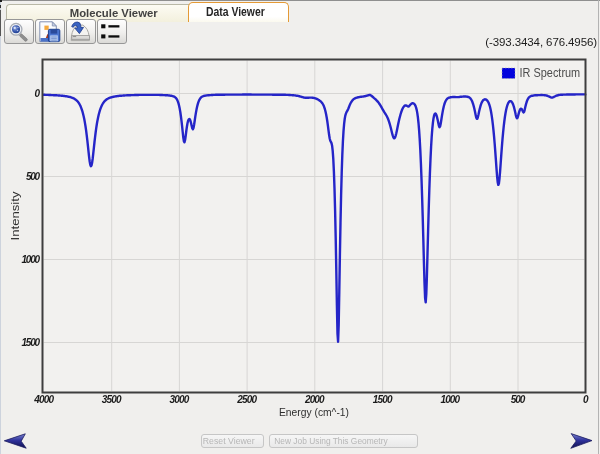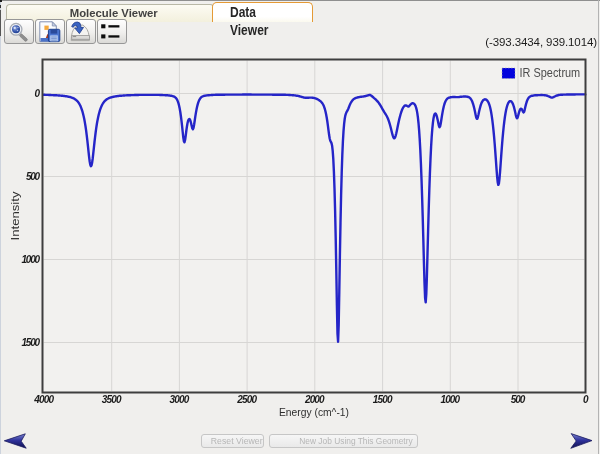--- a/index.html
+++ b/index.html
@@ -10,31 +10,31 @@
   #leftline{left:0;top:0;width:1px;height:454px;background:#cdd3dd;}
   #corner1{left:0;top:0;width:2px;height:2px;background:#1a1a1a;}
   #corner2{left:0;top:5px;width:1px;height:3px;background:#333;}
   #corner3{left:0;top:10px;width:1px;height:26px;background:#555;}
   .tab{position:absolute;box-sizing:border-box;text-align:center;
        font-weight:bold;font-size:11px;color:#424242;}
   #tab1{left:6px;top:4px;width:208px;height:18px;line-height:17px;padding-left:7px;
         background:linear-gradient(#fcfbf3,#f3f0dd);
         border:1px solid #b9b8a6;border-bottom:none;border-radius:4px 4px 0 0;}
   #tab2{left:188px;top:2px;width:101px;height:20px;line-height:18px;text-align:left;padding-left:17px;
-        background:linear-gradient(#ffffff 72%,#fbf9ee);color:#262626;font-size:15px;
-        border:1px solid #e49a36;border-bottom:none;border-radius:5px 5px 0 0;margin-left:24px;}
+        background:linear-gradient(#ffffff 72%,#fbf9ee);color:#262626;font-size:13px;
+        border:1px solid #e49a36;border-bottom:none;border-radius:5px 5px 0 0;}
   .sx{display:inline-block;transform:scaleX(0.88);transform-origin:center;}
   .tbtn{position:absolute;top:19px;width:30px;height:25px;box-sizing:border-box;
         border:1px solid #979797;border-radius:3px;
         background:linear-gradient(#fefefe,#f0efed 55%,#dbdad7);}
   #coords{right:3px;top:36px;font-size:11.5px;letter-spacing:-0.1px;color:#1c1c1c;}
   .bbtn{position:absolute;top:434px;height:14px;box-sizing:border-box;
         border:1px solid #c6c6c6;border-radius:3px;color:#b6b6b6;
         background:linear-gradient(#f6f6f6,#e9e9e9);white-space:nowrap;
-        font-size:9px;text-align:right;line-height:12px;}
+        font-size:9px;text-align:left;line-height:12px;}
   #bbtn1{left:201px;width:63px;}
   #bbtn2{left:269px;width:149px;}
 </style></head>
 <body>
 <div class="abs" id="leftline"></div>
 <div class="abs" id="topline"></div>
 <div class="abs" id="rightline"></div>
 <div class="abs" id="corner1"></div>
 <div class="abs" id="corner2"></div>
 <div class="abs" id="corner3"></div>
@@ -78,21 +78,21 @@
  <path d="M4.7 6.6 q1.4 -4.4 5.6 -4.6 q3.2 0 3.5 3.8 l0.2 1.8 l2.5 -0.2 l-4.1 6.2 l-4.6 -5.5 l2.7 -0.2 q-0.3 -2.6 -2.0 -2.5 q-1.7 0.1 -2.2 1.9 Z" fill="#3a64c2" stroke="#1d3a8c" stroke-width="0.8"></path>
 </svg></div>
 <div class="tbtn" style="left:96.5px">
 <svg width="28" height="23" viewBox="0 0 28 23">
  <rect x="3.2" y="4.3" width="4.2" height="4" fill="#0c0c0c"></rect>
  <rect x="10.4" y="5.2" width="11" height="2.3" fill="#0c0c0c"></rect>
  <rect x="3.2" y="14.4" width="4.2" height="4" fill="#0c0c0c"></rect>
  <rect x="10.4" y="15.3" width="11" height="2.3" fill="#0c0c0c"></rect>
 </svg></div>
 
-<div class="abs" id="coords">(-393.3434, 939.1014)</div>
+<div class="abs" id="coords">(-393.3434, 676.4956)</div>
 
 <svg class="abs" style="left:0;top:0" width="600" height="454" viewBox="0 0 600 454">
   <rect x="43" y="60" width="542" height="331" fill="#f2f1ef"></rect>
   <g stroke="#d7d6d4" stroke-width="1">
     <line x1="111.7" y1="60.5" x2="111.7" y2="391"></line>
     <line x1="179.4" y1="60.5" x2="179.4" y2="391"></line>
     <line x1="247.1" y1="60.5" x2="247.1" y2="391"></line>
     <line x1="314.8" y1="60.5" x2="314.8" y2="391"></line>
     <line x1="382.6" y1="60.5" x2="382.6" y2="391"></line>
     <line x1="450.3" y1="60.5" x2="450.3" y2="391"></line>

